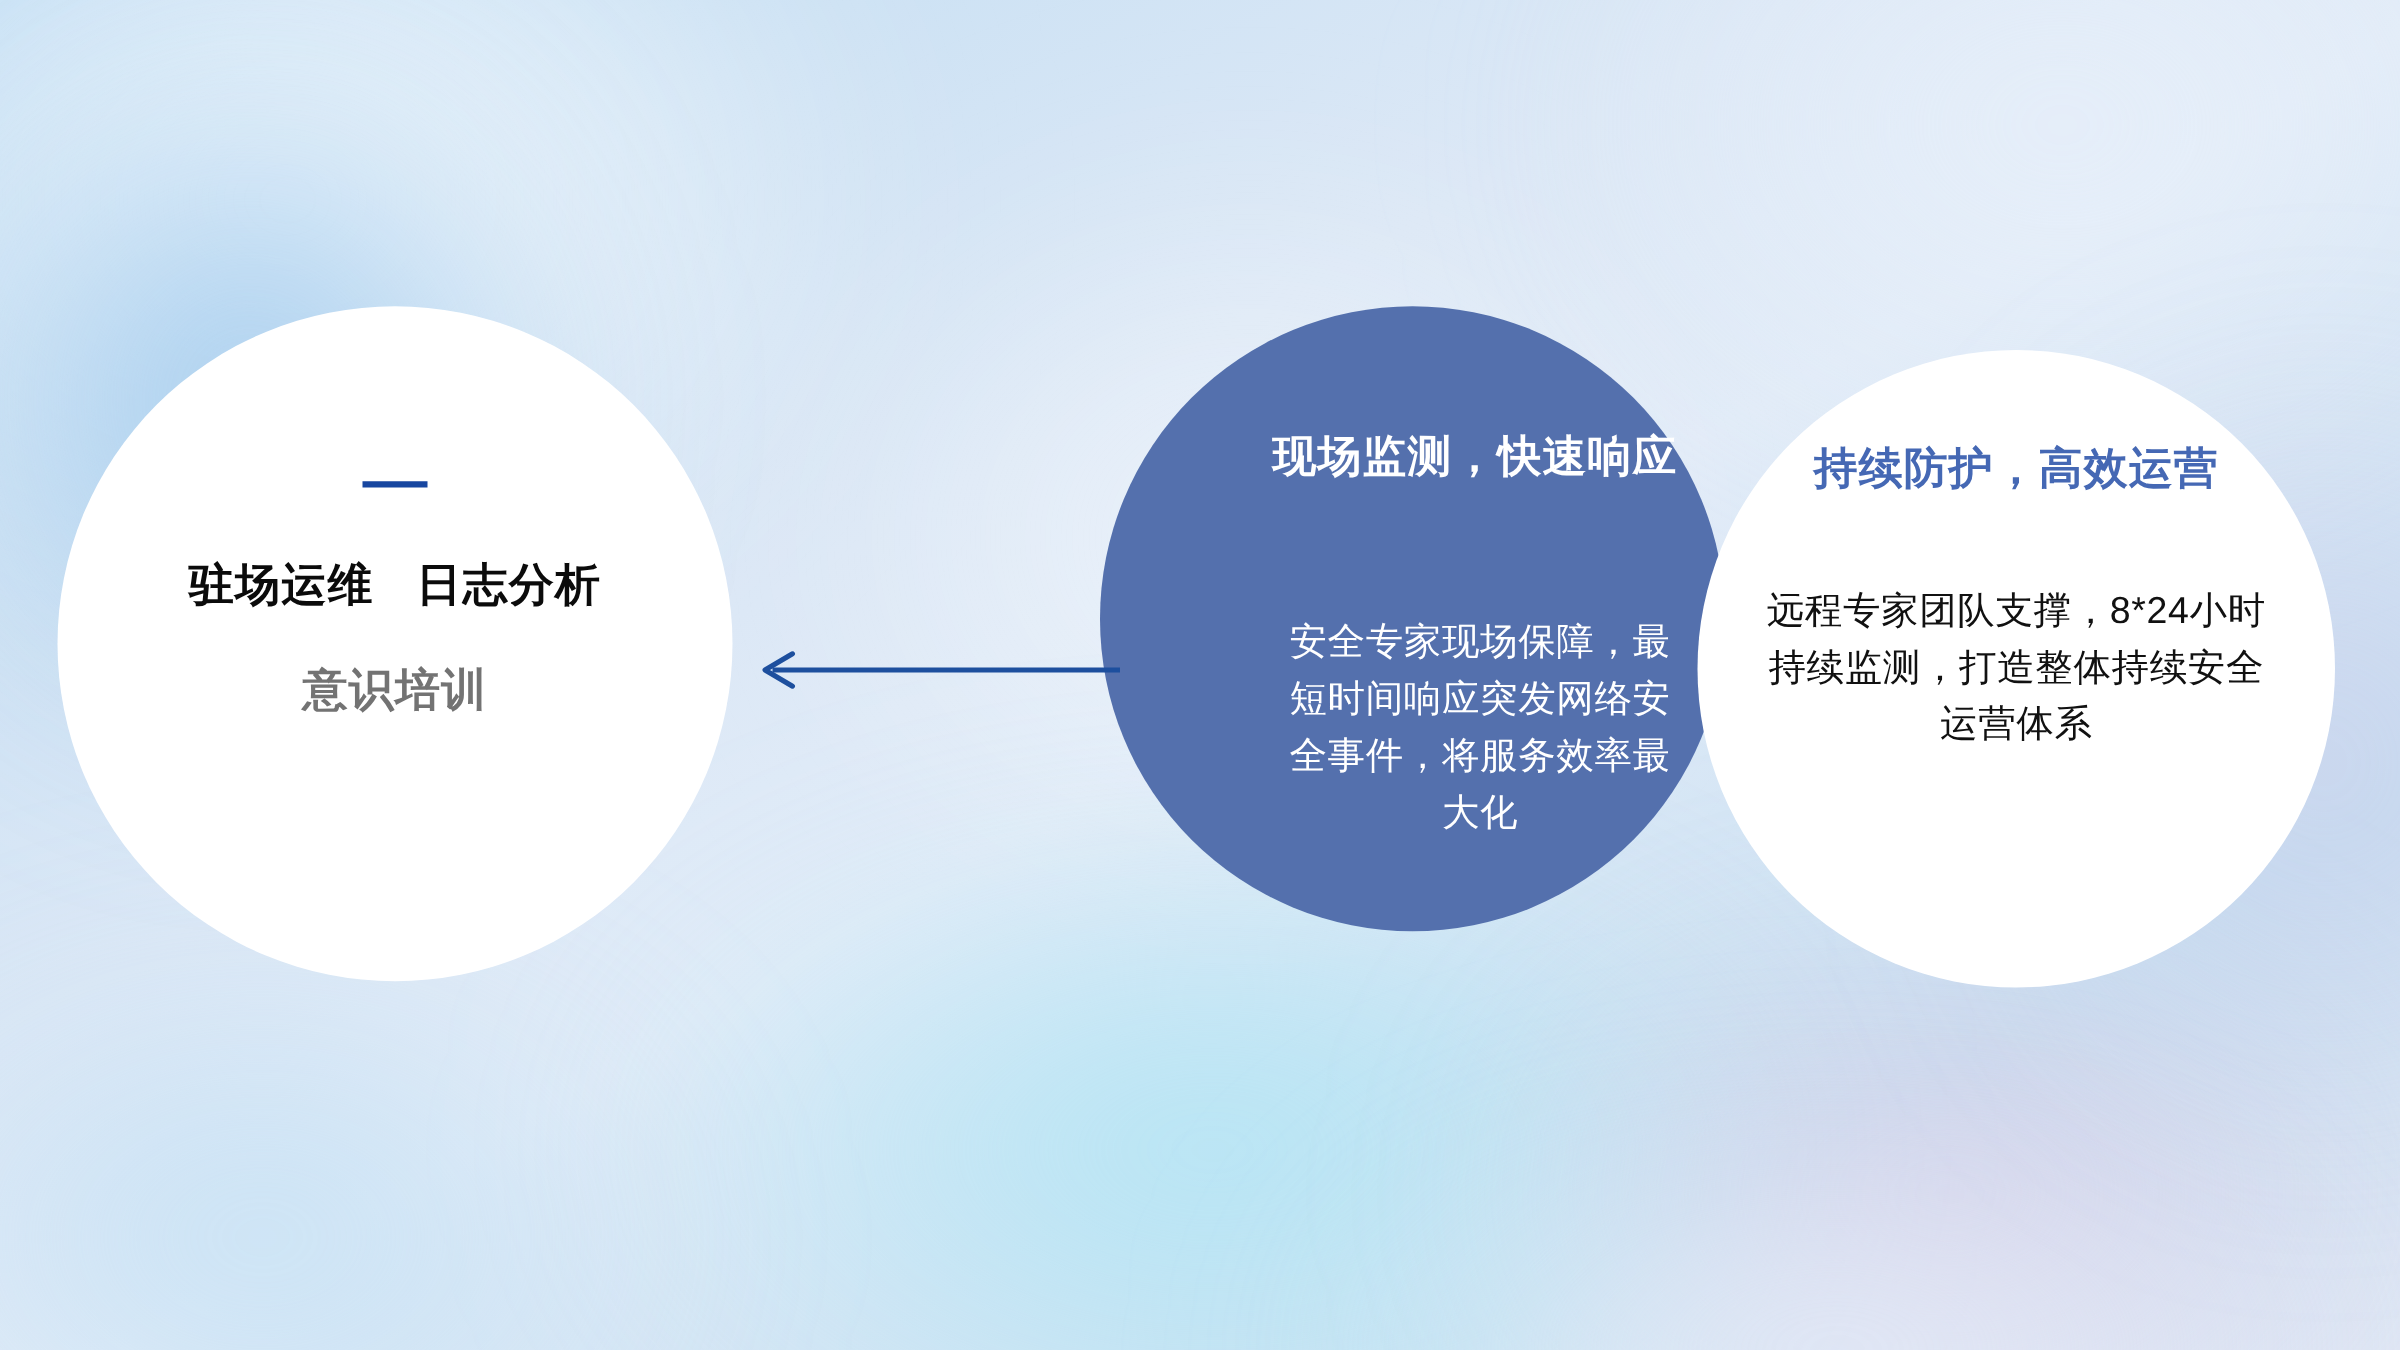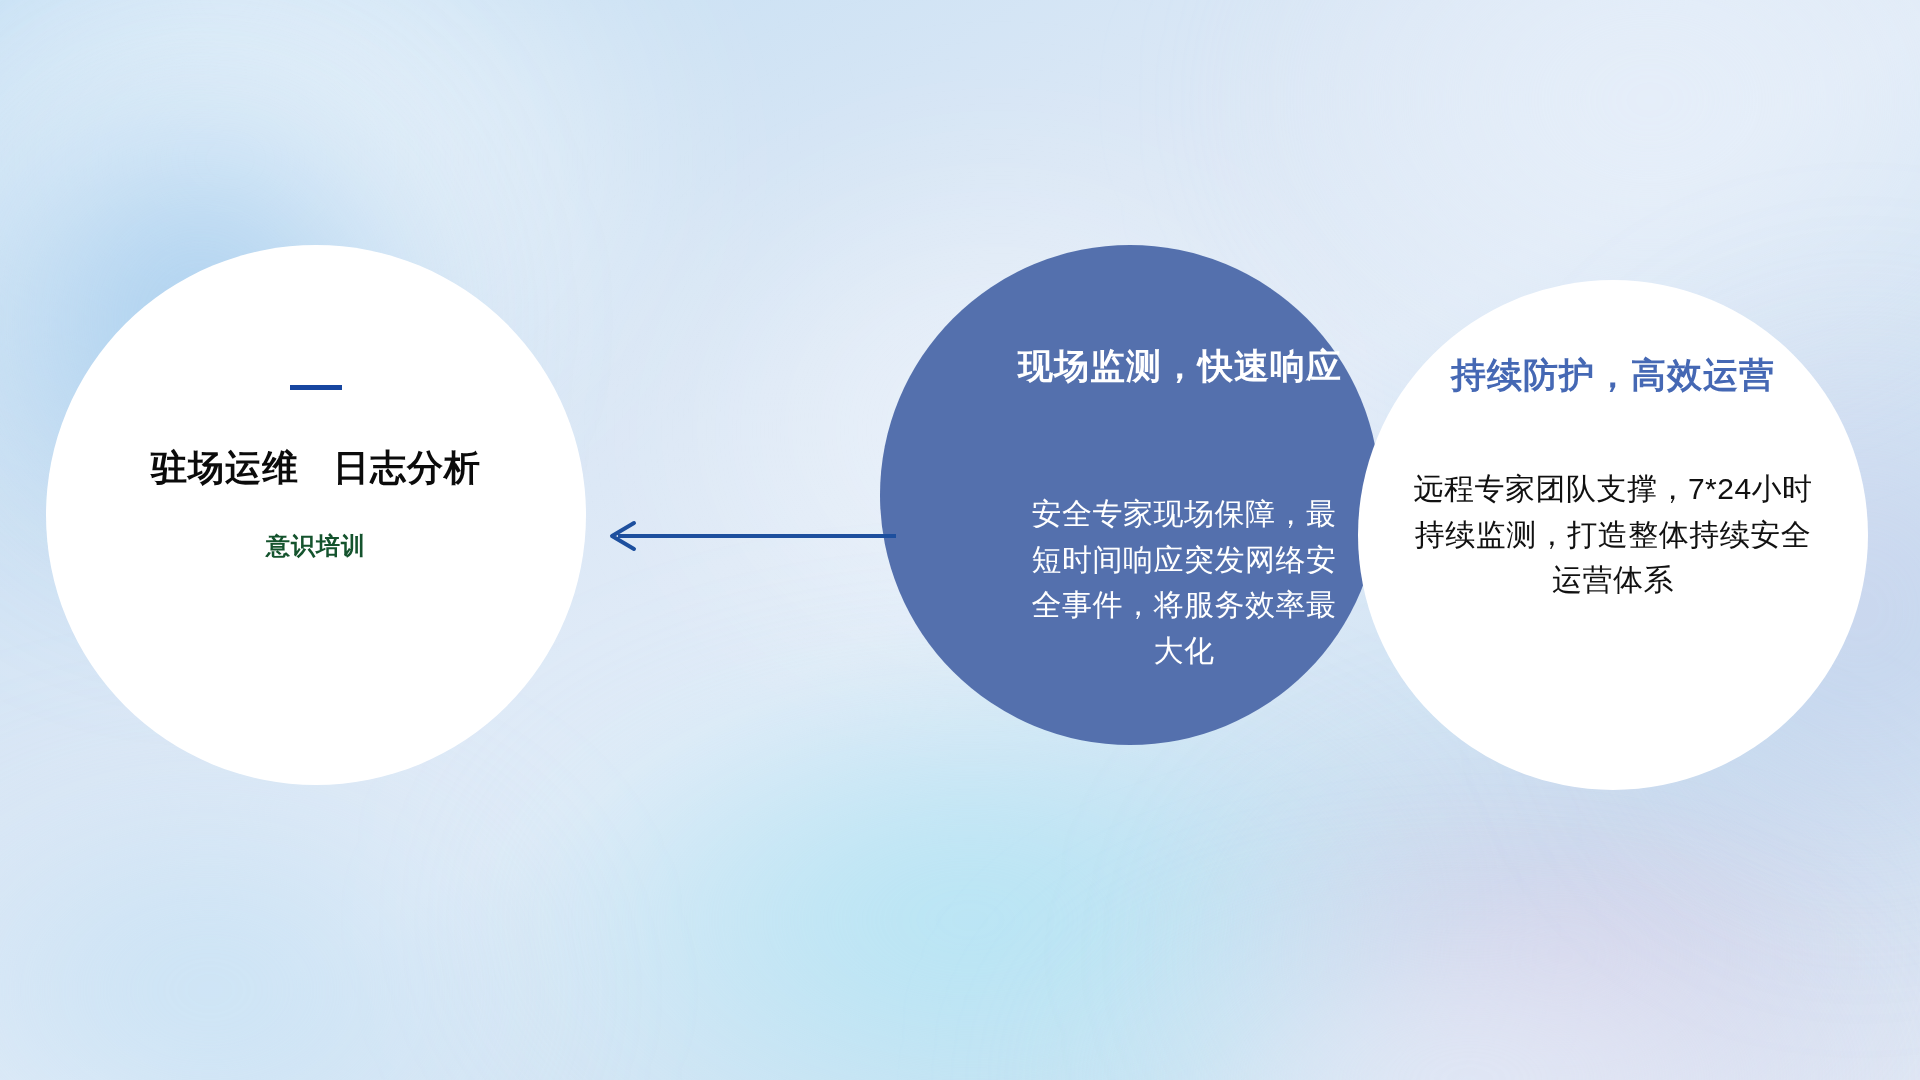--- a/index.html
+++ b/index.html
@@ -151,23 +151,23 @@
     display: flex;
     gap: 34px;
     font-size: 36px;
     font-weight: bold;
     color: #0b0b0b;
     letter-spacing: 1px;
     white-space: nowrap;
     line-height: 1;
   }
   .left-row-single {
-    font-size: 24px;
-    font-weight: bold;
-    color: #14532d;
+    font-size: 36px;
+    font-weight: bold;
+    color: #737373;
     letter-spacing: 1px;
     line-height: 1;
   }
 
   
   .mid-content {
     position: absolute;
     left: 912px;
     top: 245px;
     width: 500px;
@@ -280,16 +280,16 @@
     </div>
   </div>
 
   <div class="mid-content">
     <div class="mid-title">现场监测，快速响应</div>
     <div class="mid-body">安全专家现场保障，最短时间响应突发网络安全事件，将服务效率最大化</div>
   </div>
 
   <div class="right-content">
     <div class="right-title">持续防护，高效运营</div>
-    <div class="right-body">远程专家团队支撑，7*24小时持续监测，打造整体持续安全运营体系</div>
+    <div class="right-body">远程专家团队支撑，8*24小时持续监测，打造整体持续安全运营体系</div>
   </div>
 
 </div>
 
 </body></html>

